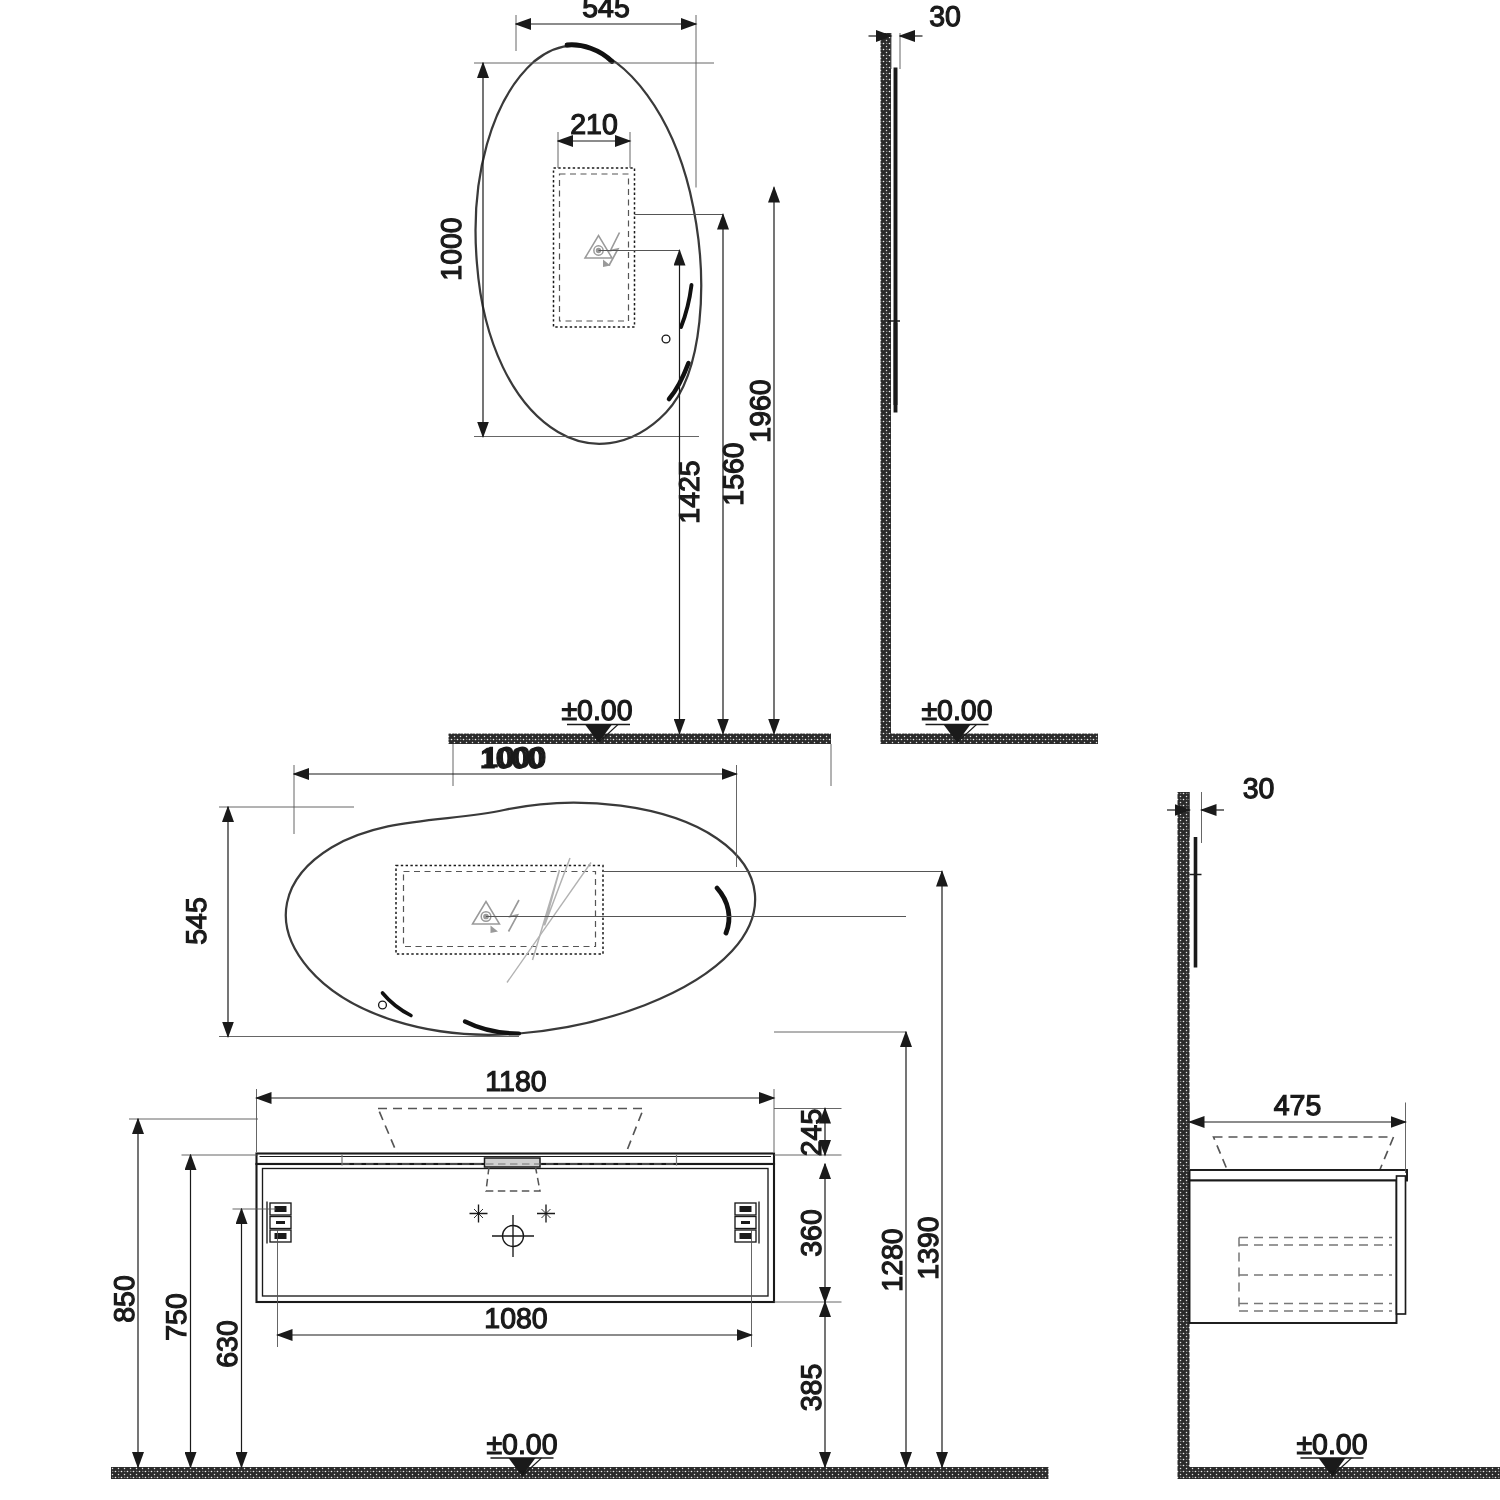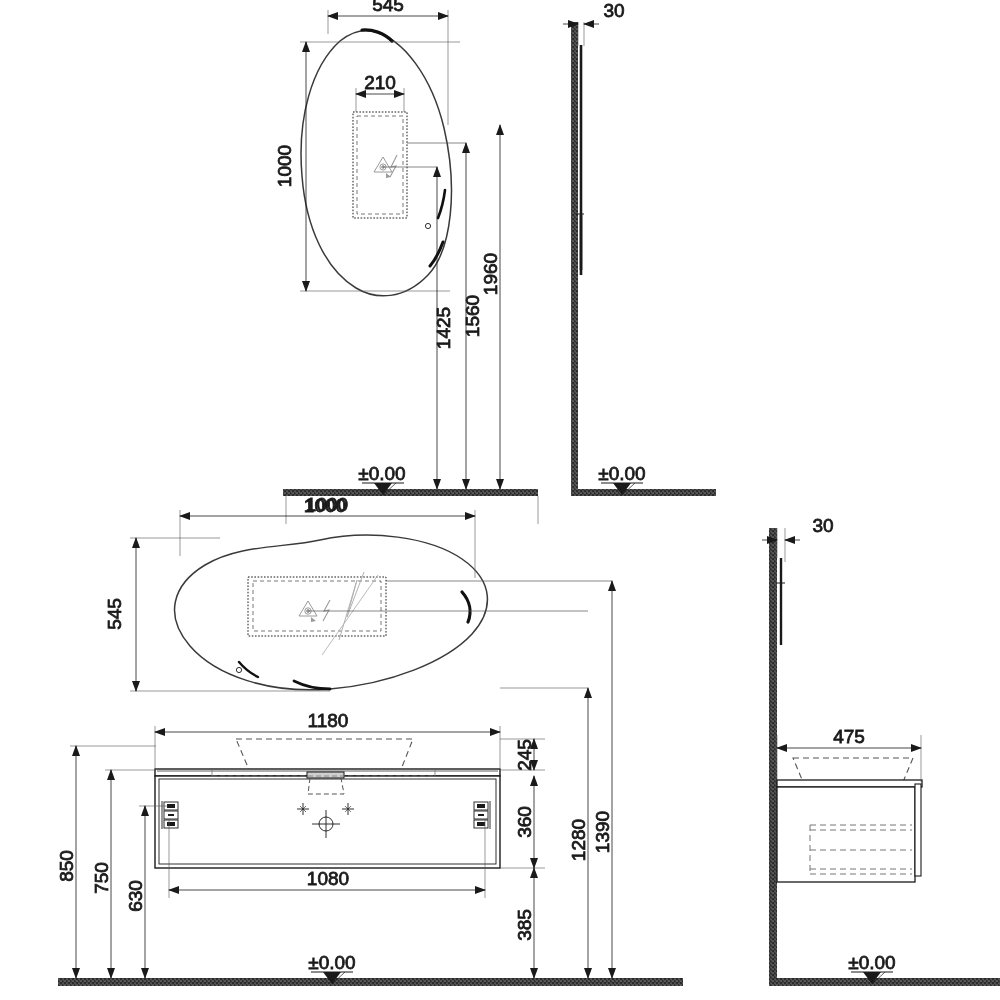--- a/index.html
+++ b/index.html
@@ -1,19 +1,19 @@
 <!DOCTYPE html>
 <html><head>
 <meta charset="utf-8">
 <title>Technical Drawing</title>
 <style>
   html,body{margin:0;padding:0;background:#ffffff;}
   body{width:1000px;height:1000px;overflow:hidden;
        font-family:"Liberation Sans","DejaVu Sans",sans-serif;}
-  #sheet{position:relative;width:852px;height:1000px;background:#fff;}
+  #sheet{position:relative;width:852px;height:1000px;background:#fff;margin-left:16px;}
   svg{display:block;}
   .dim-text{font-family:"Liberation Sans","DejaVu Sans",sans-serif;
             font-size:19px;fill:#1a1a1a;letter-spacing:0px;}
   .lvl-text{font-family:"Liberation Sans","DejaVu Sans",sans-serif;
             font-size:19px;fill:#1a1a1a;}
 </style>
 </head>
 <body>
 
 <div id="sheet">

